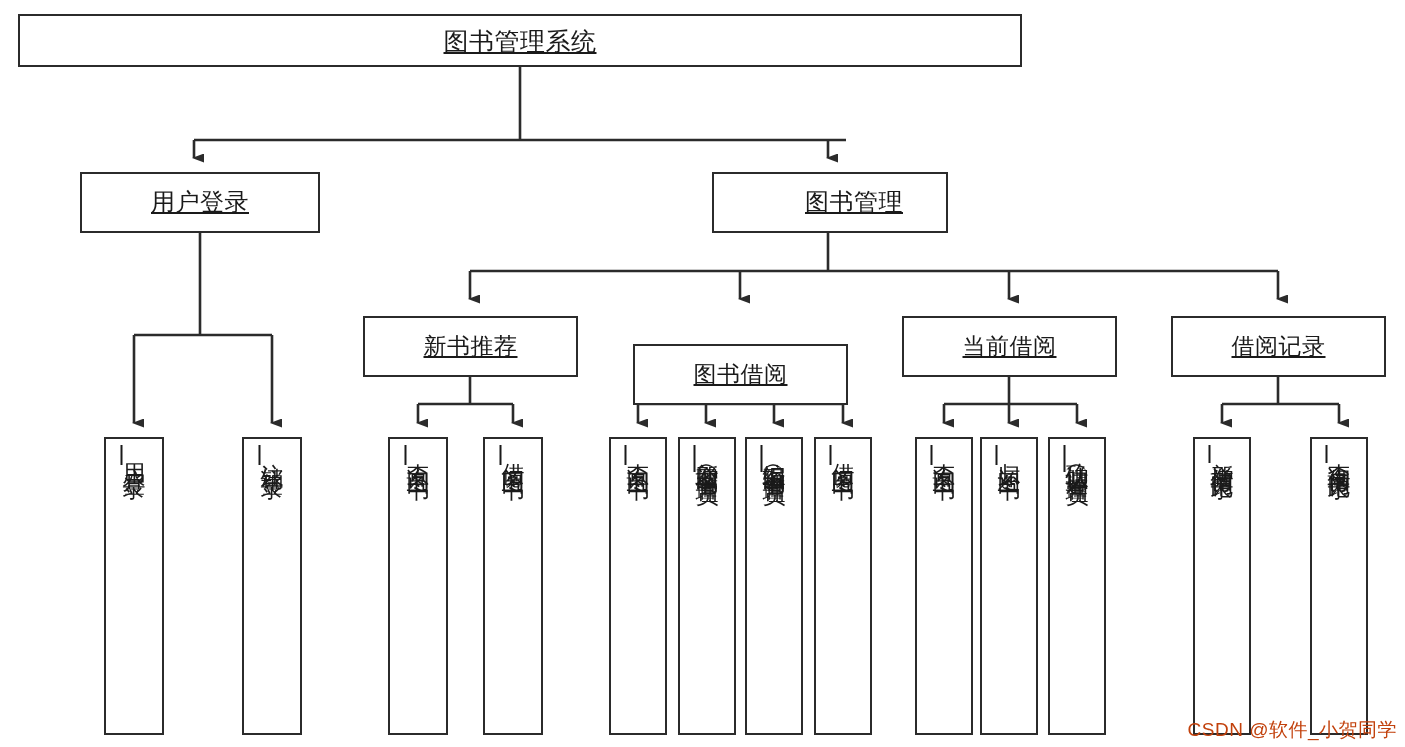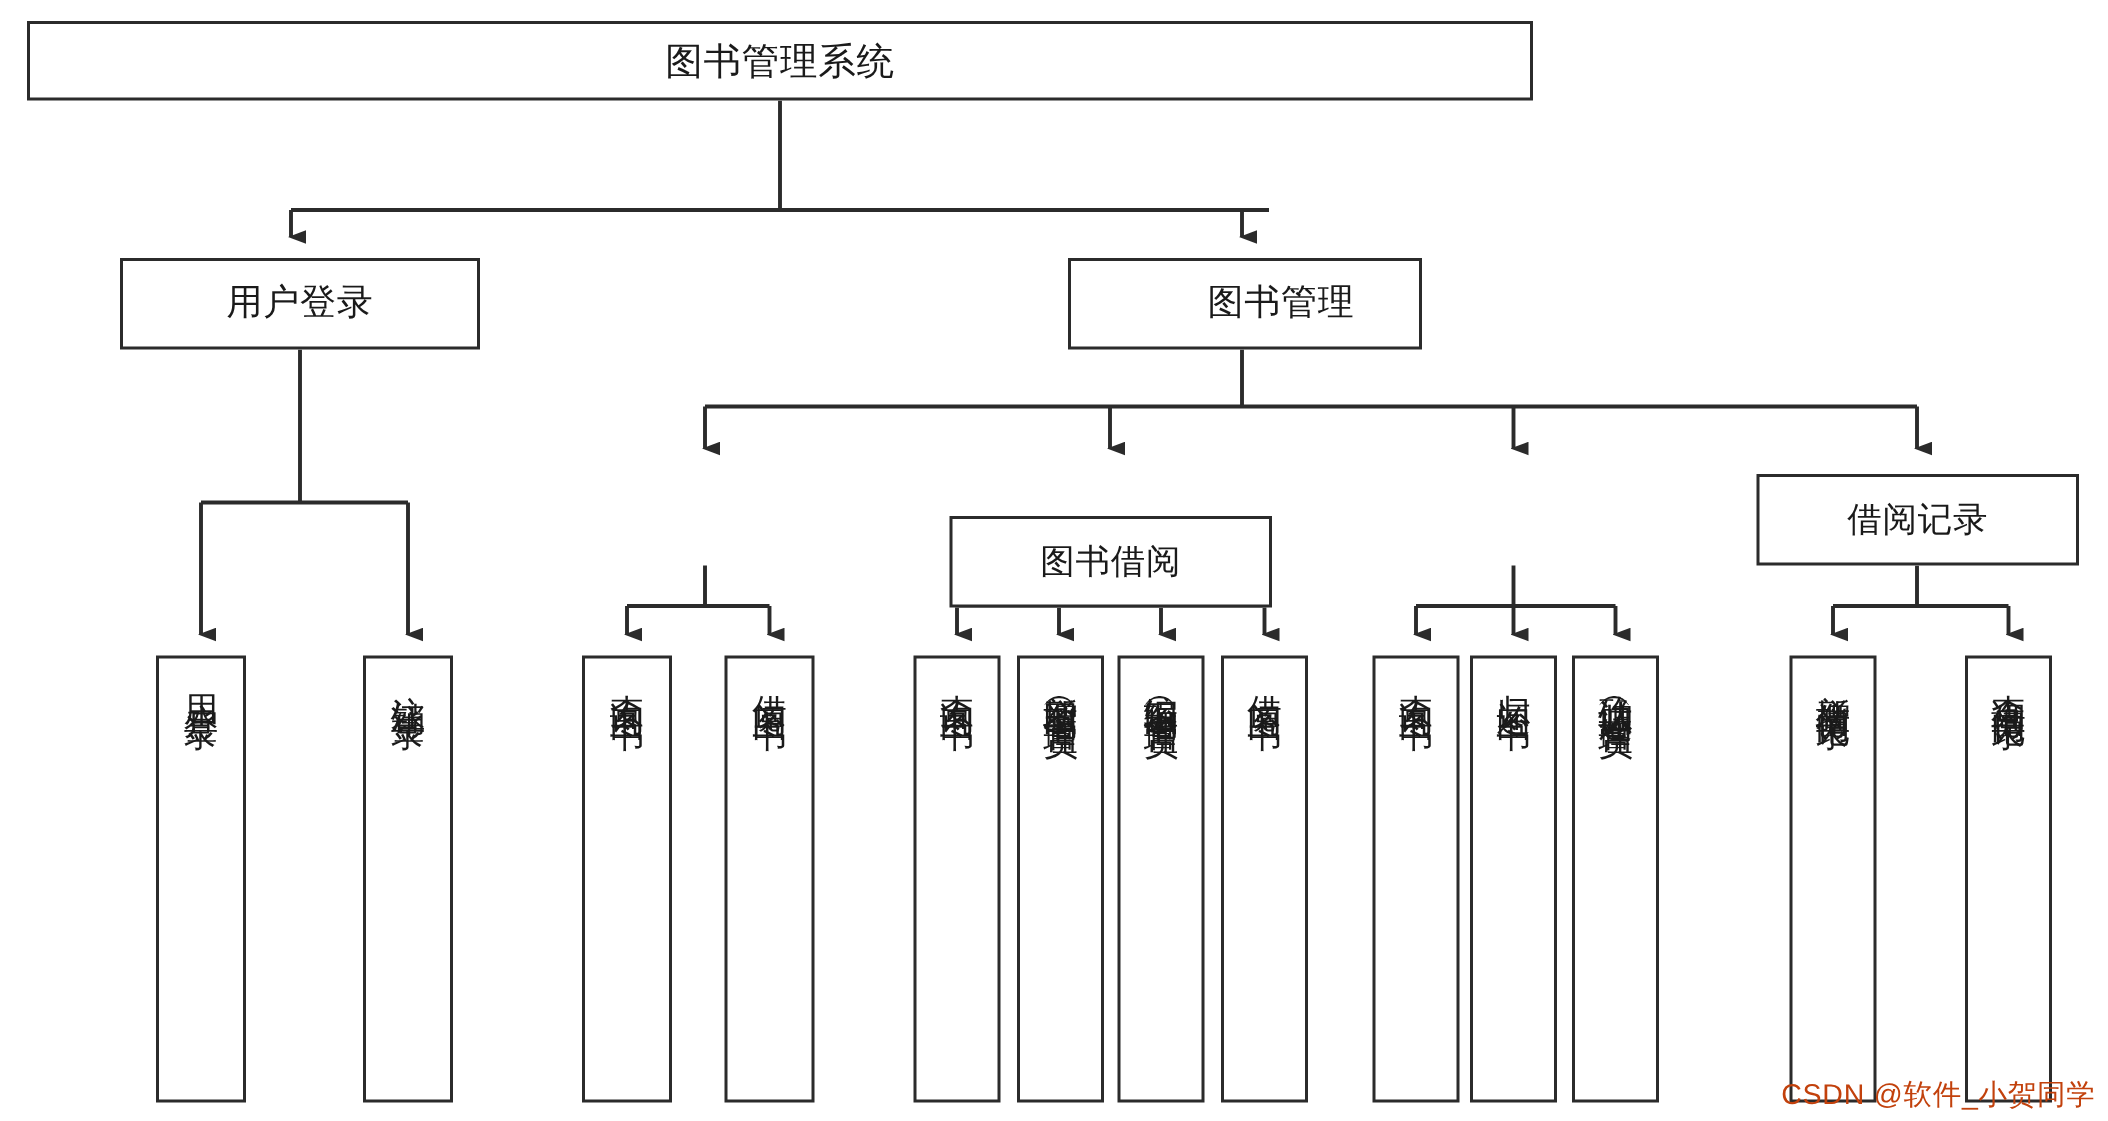--- a/index.html
+++ b/index.html
@@ -34,20 +34,21 @@
     background: #ffffff;
     display: flex;
     align-items: center;
     justify-content: center;
     color: #1a1a1a;
   }
   .node-label {
     text-align: right;
     line-height: 1.12;
     letter-spacing: 0.5px;
+    text-decoration: underline;
   }
   .node.root .node-label { font-size: 25px; }
   .node.level2 .node-label { font-size: 24px; }
   .node.level3 .node-label { font-size: 23px; }
   .node.leaf {
     align-items: flex-start;
     justify-content: center;
     padding-top: 6px;
   }
   .node.leaf .node-label {
@@ -130,23 +131,29 @@
     <span class="node-label">图书管理系统</span>
   </div>
 
   <div class="node level2" style="left:80px; top:172px; width:240px; height:61px;">
     <span class="node-label">用户登录</span>
   </div>
   <div class="node level2" style="left:712px; top:172px; width:236px; height:61px;padding-left:48px;">
     <span class="node-label">图书管理</span>
   </div>
 
+  <div class="node level3" style="left:363px; top:316px; width:215px; height:61px;">
+    <span class="node-label">新书推荐</span>
+  </div>
   <div class="node level3" style="left:633px; top:316px; width:215px; height:61px;margin-top:28px;">
     <span class="node-label">图书借阅</span>
   </div>
+  <div class="node level3" style="left:902px; top:316px; width:215px; height:61px;">
+    <span class="node-label">当前借阅</span>
+  </div>
   <div class="node level3" style="left:1171px; top:316px; width:215px; height:61px;">
     <span class="node-label">借阅记录</span>
   </div>
 
   <div class="node leaf" style="left:104px; top:437px; width:60px; height:298px;">
     <span class="node-label">用户登录</span>
   </div>
   <div class="node leaf" style="left:242px; top:437px; width:60px; height:298px;">
     <span class="node-label">注销登录</span>
   </div>

